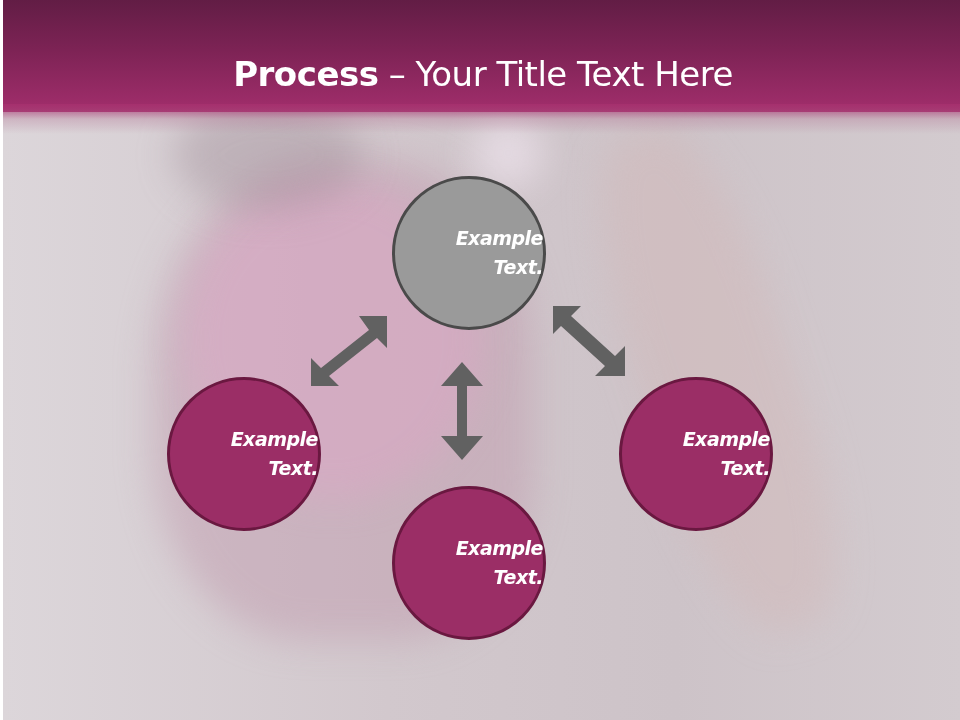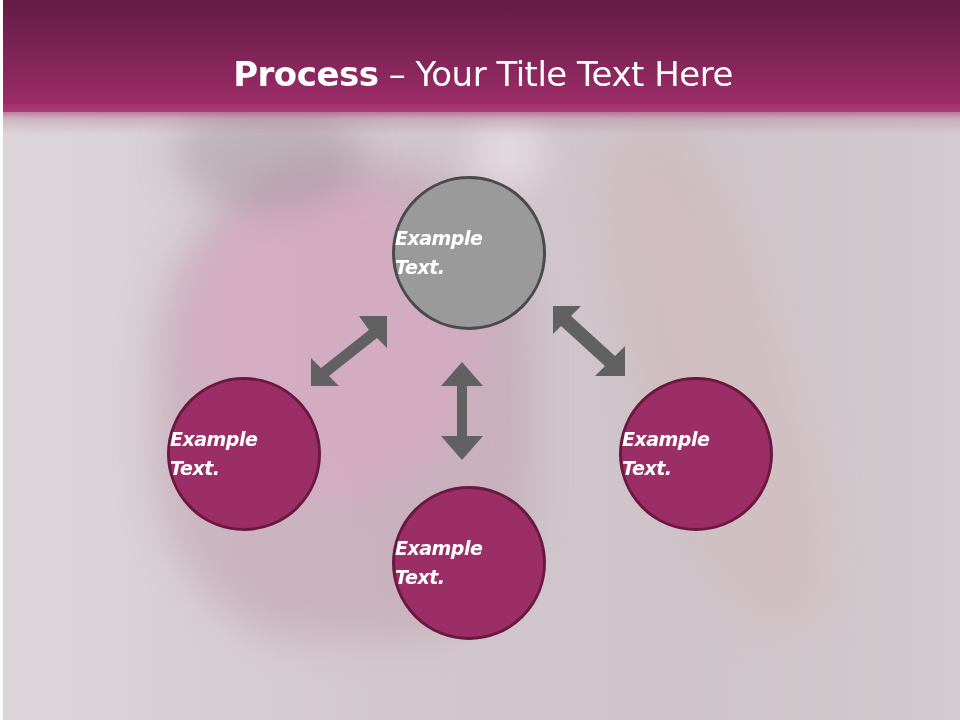--- a/index.html
+++ b/index.html
@@ -14,21 +14,21 @@
     .bg-head { left: 170px; top: 100px; width: 190px; height: 110px; background: rgba(150,130,140,0.35); }
     .bg-beads { left: 470px; top: 118px; width: 70px; height: 70px; background: rgba(245,235,245,0.55); }
     .header { position: absolute; left: 0; top: 0; width: 960px; height: 112px;
       background: linear-gradient(180deg, #621d45 0%, #7d2355 45%, #a22e6c 100%); }
     .header-fade { position: absolute; left: 0; top: 104px; width: 960px; height: 30px;
       background: linear-gradient(180deg, rgba(166,48,110,0.9) 0%, rgba(180,120,150,0.35) 50%, rgba(210,200,205,0) 100%); }
     .title { position: absolute; left: 0; top: 52px; width: 960px; text-align: center; color: #ffffff;
       font-size: 34px; line-height: 44px; font-family: "DejaVu Sans", sans-serif; letter-spacing: -0.5px; }
     .title .bold { font-weight: bold; }
     .node { position: absolute; width: 154px; height: 154px; border-radius: 50%; box-sizing: border-box;
-      display: flex; flex-direction: column; align-items: flex-start; justify-content: center;
+      display: flex; flex-direction: column; align-items: flex-end; justify-content: center;
       color: #ffffff; font-style: italic; font-weight: bold; font-size: 19px; line-height: 29px;
       font-family: "DejaVu Sans", sans-serif; letter-spacing: -0.5px; }
     .node.gray { background: #9a9a9a; border: 3px solid #4a4a4a; }
     .node.plum { background: #9b2e66; border: 3px solid #6a1840; }
     .arrow { position: absolute; }
   </style>
 </head>
 <body>
 
 <div class="slide">

